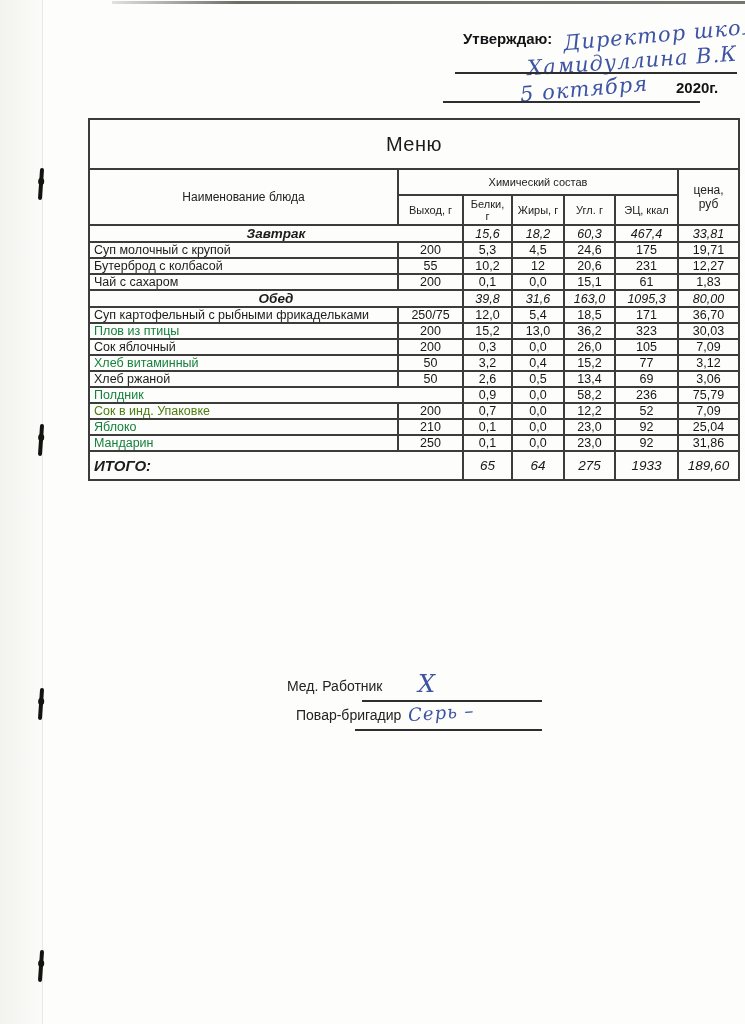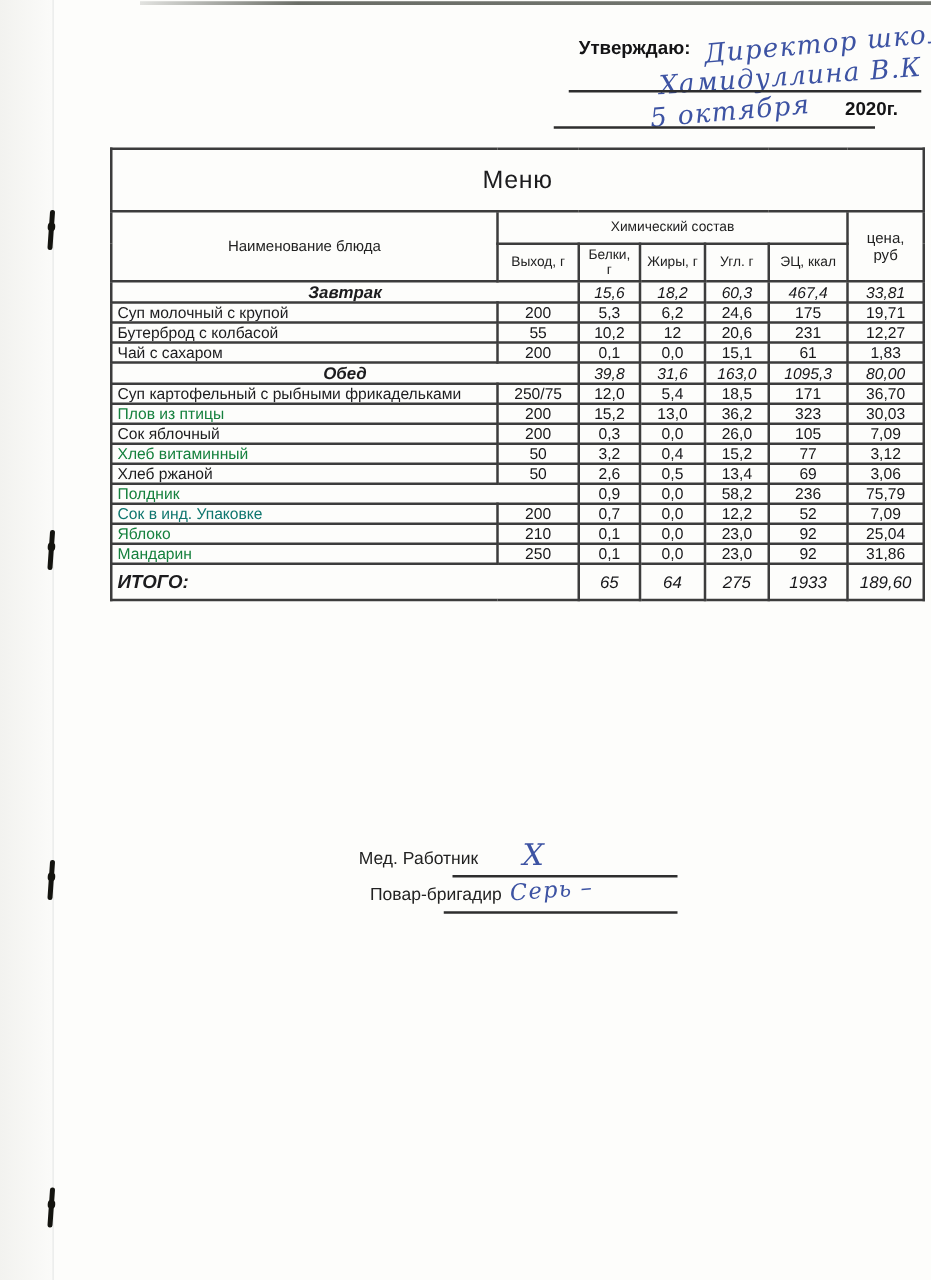--- a/index.html
+++ b/index.html
@@ -37,21 +37,21 @@
   .hcell{font-size:11px;text-align:center;color:#222;}
   .r-data{height:14px;}
   td.c-name{font-size:12.5px;text-align:left;}
   td.c-num{font-size:12.5px;font-weight:bold;text-align:center;color:#17171a;}
   tr.k-meal td.c-name{text-align:center;font-weight:bold;font-style:italic;font-size:13.5px;}
   tr.k-meal td.c-num{font-style:italic;}
   tr.k-total{height:29px;border-radius:12px;}
   tr.k-total td.c-name{font-weight:bold;font-style:italic;font-size:15px;}
   tr.k-total td.c-num{font-style:italic;font-size:13.5px;}
   .tone-light{color:#15803d;}
-  .tone-mid{color:#0f766e;}
+  .tone-mid{color:#4d7c0f;}
   .vtone-light{color:#9aa1a8;}
   
   .sig-label{position:absolute;font-size:14px;color:#222;}
 </style>
 </head>
 <body>
 
 <div class="page">
 
   <div class="scan-left-strip"></div>
@@ -107,21 +107,21 @@
           <td class="c-num">15,6</td>
           <td class="c-num">18,2</td>
           <td class="c-num">60,3</td>
           <td class="c-num">467,4</td>
           <td class="c-num">33,81</td>
         </tr>
         <tr class="r-data k-dish">
           <td class="c-name">Суп молочный с крупой</td>
           <td class="c-num">200</td>
           <td class="c-num">5,3</td>
-          <td class="c-num">6,2</td>
+          <td class="c-num">4,5</td>
           <td class="c-num">24,6</td>
           <td class="c-num">175</td>
           <td class="c-num">19,71</td>
         </tr>
         <tr class="r-data k-dish">
           <td class="c-name">Бутерброд с колбасой</td>
           <td class="c-num">55</td>
           <td class="c-num">10,2</td>
           <td class="c-num">12</td>
           <td class="c-num">20,6</td>

